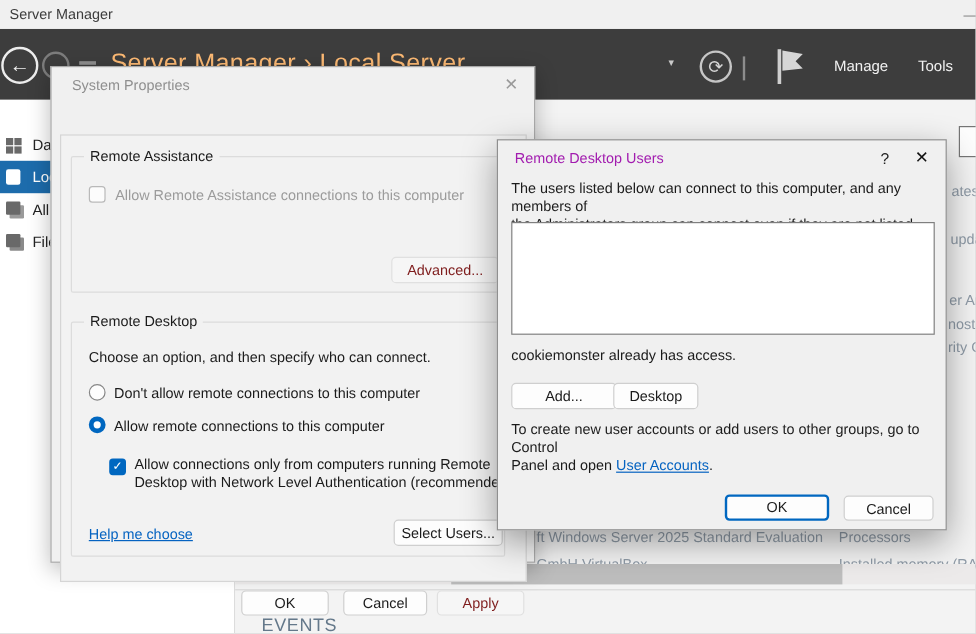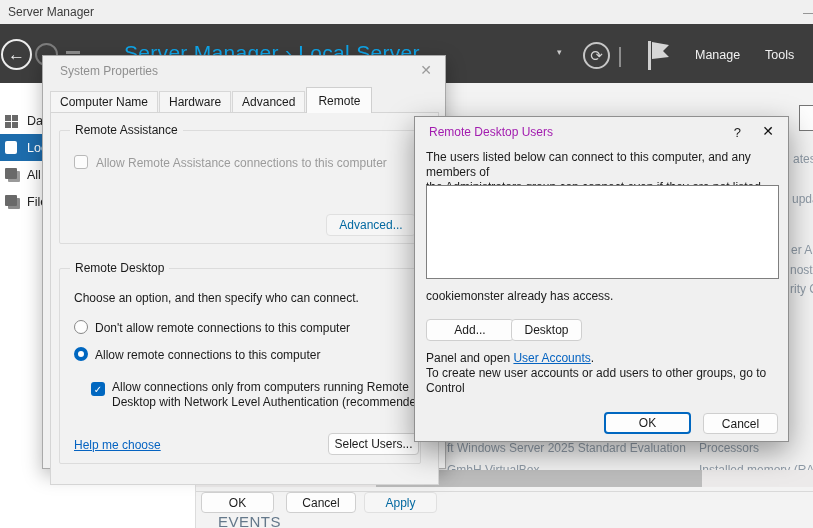--- a/index.html
+++ b/index.html
@@ -8,21 +8,21 @@
 
   
   .titlebar { position:absolute; left:0; top:0; width:813px; height:24px; background:#f0f0f0; z-index:3; }
   .titlebar .title { position:absolute; left:8px; top:5px; font-size:12px; color:#3c3c3c; }
   .titlebar .min { position:absolute; right:-3px; top:5px; font-size:13px; color:#8a8a8a; }
   .navbar { position:absolute; left:0; top:24px; width:813px; height:59px; background:#3d3d3d; z-index:2; }
   .navcircle { position:absolute; border-radius:50%; display:flex; align-items:center; justify-content:center; }
   .back { left:1px; top:15px; width:31px; height:31px; border:2px solid #ededed; color:#ededed; font-size:17px; }
   .fwd  { left:35px; top:19px; width:23px; height:23px; border:2px solid #7d7d7d; color:#7d7d7d; font-size:13px; }
   .navdash { position:absolute; left:66px; top:27px; width:14px; height:3px; background:#8f8f8f; }
-  .breadcrumb { position:absolute; left:124px; top:17px; font-size:21px; font-weight:300; color:#0ea5e9; letter-spacing:.3px; white-space:nowrap; }
+  .breadcrumb { position:absolute; left:92px; top:17px; font-size:21px; font-weight:300; color:#fdba74; letter-spacing:.3px; white-space:nowrap; }
   .caret { position:absolute; left:557px; top:23px; font-size:9px; color:#c9c9c9; }
   .refresh { left:583px; top:18px; width:27px; height:27px; border:2px solid #c6c6c6; color:#d4d4d4; font-size:15px; }
   .vsep { position:absolute; left:619px; top:23px; width:2px; height:20px; background:#8d8d8d; }
   .flag { position:absolute; left:645px; top:16px; }
   .navlink { position:absolute; top:24px; font-size:12.5px; color:#f1f1f1; cursor:default; }
   .manage { left:695px; } .tools { left:765px; }
 
   
   .sidebar { position:absolute; left:0; top:83px; width:196px; height:445px; background:#ffffff; border-right:1px solid #dcdcdc; z-index:1; }
   .side-item { position:absolute; left:0; width:196px; height:27px; display:flex; align-items:center; white-space:nowrap; color:#222; }
@@ -42,21 +42,21 @@
   .content { position:absolute; left:196px; top:83px; width:617px; height:445px; background:#f3f3f3; z-index:1; }
   .frag { position:absolute; color:#8e9aa6; font-size:12px; white-space:nowrap; }
   .tasks-frag { position:absolute; left:603px; top:22px; width:30px; height:26px; background:#fdfdfd; border:1px solid #757575; }
   .hscroll-track { position:absolute; left:0; top:387px; width:617px; height:17px; background:#eceaea; }
   .hscroll-thumb { position:absolute; left:180px; top:0; width:326px; height:17px; background:#bdbdbd; }
   .divider { position:absolute; left:0; top:408px; width:617px; height:1px; background:#d9d9d9; }
   .events { position:absolute; left:22px; top:430px; font-size:15px; color:#64788a; letter-spacing:.5px; }
 
   
   .btn { position:absolute; display:flex; align-items:center; justify-content:center; background:#fdfdfd; border:1px solid #cfcfcf; border-radius:4px; font-size:12px; color:#1b1b1b; cursor:default; }
-  .btn.disabled { color:#0369a1; background:#f6f6f6; border-color:#e0e0e0;text-align:right; }
+  .btn.disabled { color:#7f1d1d; background:#f6f6f6; border-color:#e0e0e0;text-align:right; }
   .btn.default { border:2px solid #0067c0; }
   .link { color:#0563c1; text-decoration:underline; cursor:pointer; }
   .x-glyph { font-size:14px; }
 
   
   .sp { position:absolute; left:42px; top:55px; width:404px; height:414px; background:#f0f0f0; border:1px solid #a9a9a9; box-shadow:0 6px 18px rgba(0,0,0,.28); z-index:10; }
   .sp .dtitle { position:absolute; left:17px; top:8px; color:#8f8f8f; }
   .sp .dclose { position:absolute; right:13px; top:6px; color:#9a9a9a; }
   .tabs { position:absolute; left:7px; top:36px; display:flex; align-items:flex-end; height:21px; }
   .tab { background:#f5f5f5; border:1px solid #d7d7d7; border-bottom:none; padding:3px 9px 4px; font-size:12px; color:#1b1b1b; margin-right:1px; }
@@ -150,26 +150,20 @@
     <div class="hscroll-track">
       <div class="hscroll-thumb"></div>
     </div>
     <div class="divider"></div>
     <div class="events">EVENTS</div>
   </div>
 
   <div class="sp">
     <span class="dtitle">System Properties</span>
     <span class="dclose x-glyph">✕</span>
-    <div class="tabs">
-      <span class="tab">Computer Name</span>
-      <span class="tab">Hardware</span>
-      <span class="tab">Advanced</span>
-      <span class="tab active">Remote</span>
-    </div>
     <div class="tabpanel">
 
       <div class="groupbox" style="left:8px; top:17px; width:362px; height:114px;">
         <span class="glabel">Remote Assistance</span>
         <span class="cb off" style="left:14px; top:24px;"></span>
         <span class="lab gray" style="left:36px; top:25px;">Allow Remote Assistance connections to this computer</span>
         <div class="btn disabled" style="left:266px; top:83px; width:90px; height:22px;">Advanced...</div>
       </div>
 
       <div class="groupbox" style="left:8px; top:155px; width:362px; height:196px;">
@@ -198,20 +192,20 @@
     <span class="dclose x-glyph">✕</span>
     <div class="desc">
       <div>The users listed below can connect to this computer, and any members of</div>
       <div>the Administrators group can connect even if they are not listed.</div>
     </div>
     <div class="listbox"></div>
     <span class="status">cookiemonster already has access.</span>
     <div class="btn" style="left:11px; top:202px; width:88px; height:22px;">Add...</div>
     <div class="btn" style="left:96px; top:202px; width:71px; height:22px;">Desktop</div>
     <div class="footer">
+      <div>To create new user accounts or add users to other groups, go to Control</div>
       <div><span>Panel and open </span><span class="link">User Accounts</span><span>.</span></div>
-      <div>To create new user accounts or add users to other groups, go to Control</div>
     </div>
     <div class="btn default" style="left:189px; top:295px; width:87px; height:22px;">OK</div>
     <div class="btn" style="left:288px; top:296px; width:75px; height:21px;">Cancel</div>
   </div>
 
 </div>
 
 </body></html>

